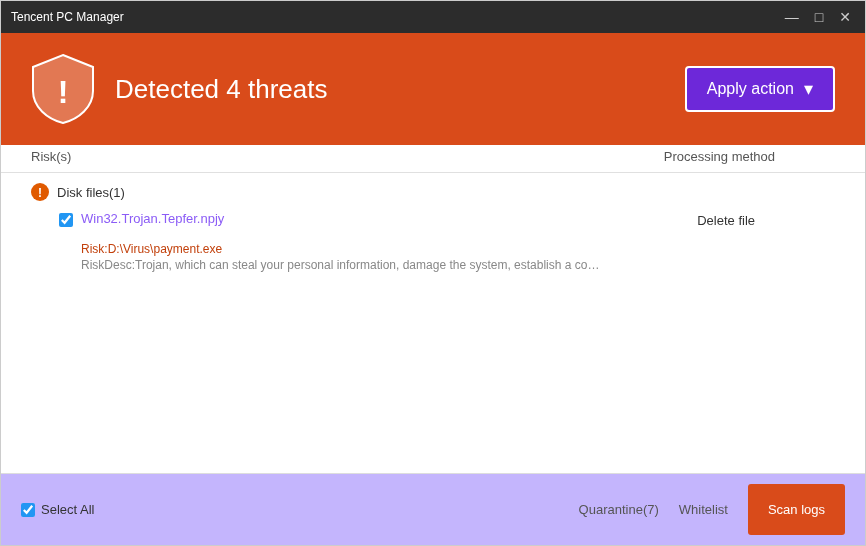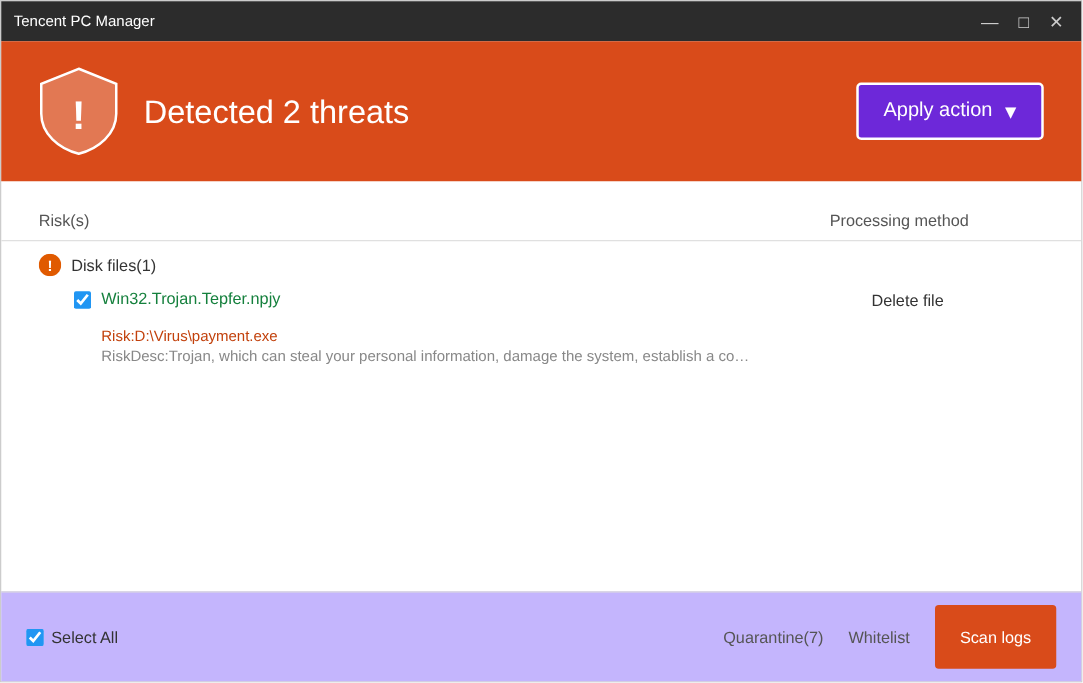--- a/index.html
+++ b/index.html
@@ -98,21 +98,21 @@
       flex: 1;
       display: flex;
       flex-direction: column;
       overflow: hidden;
     }
 
     
     .table-header {
       display: flex;
       justify-content: space-between;
-      padding: 24px 30px 8px 30px;
+      padding: 4px 30px 8px 30px;
       border-bottom: 1px solid #e0e0e0;
       flex-shrink: 0;
     }
     .table-header-risk {
       font-size: 13px;
       color: #555;
     }
     .table-header-method {
       font-size: 13px;
       color: #555;
@@ -163,21 +163,21 @@
       height: 14px;
       accent-color: #2196f3;
       cursor: pointer;
       flex-shrink: 0;
     }
     .threat-details {
       flex: 1;
     }
     .threat-name {
       font-size: 13px;
-      color: #15803d;
+      color: #8b5cf6;
       font-weight: 500;
     }
     .threat-path {
       font-size: 12px;
       color: #c2410c;
       margin-top: 16px;
     }
     .threat-desc {
       font-size: 12px;
       color: #888;
@@ -261,21 +261,21 @@
     </div>
   </div>
 
   <div class="hero">
     <div class="hero-left">
 
       <svg class="shield-icon" viewBox="0 0 64 72" xmlns="http://www.w3.org/2000/svg">
         <path d="M32 2 L62 14 L62 38 C62 54 48 66 32 70 C16 66 2 54 2 38 L2 14 Z" fill="rgba(255,255,255,0.25)" stroke="white" stroke-width="2"></path>
         <text x="32" y="50" text-anchor="middle" font-size="32" fill="white" font-weight="bold">!</text>
       </svg>
-      <h1 class="hero-title">Detected 2 threats</h1>
+      <h1 class="hero-title">Detected 4 threats</h1>
     </div>
     <button class="apply-action-btn">
       <span>Apply action</span>
       <span class="dropdown-arrow">▾</span>
     </button>
   </div>
 
   <div class="main-content">
 
     <div class="table-header">

